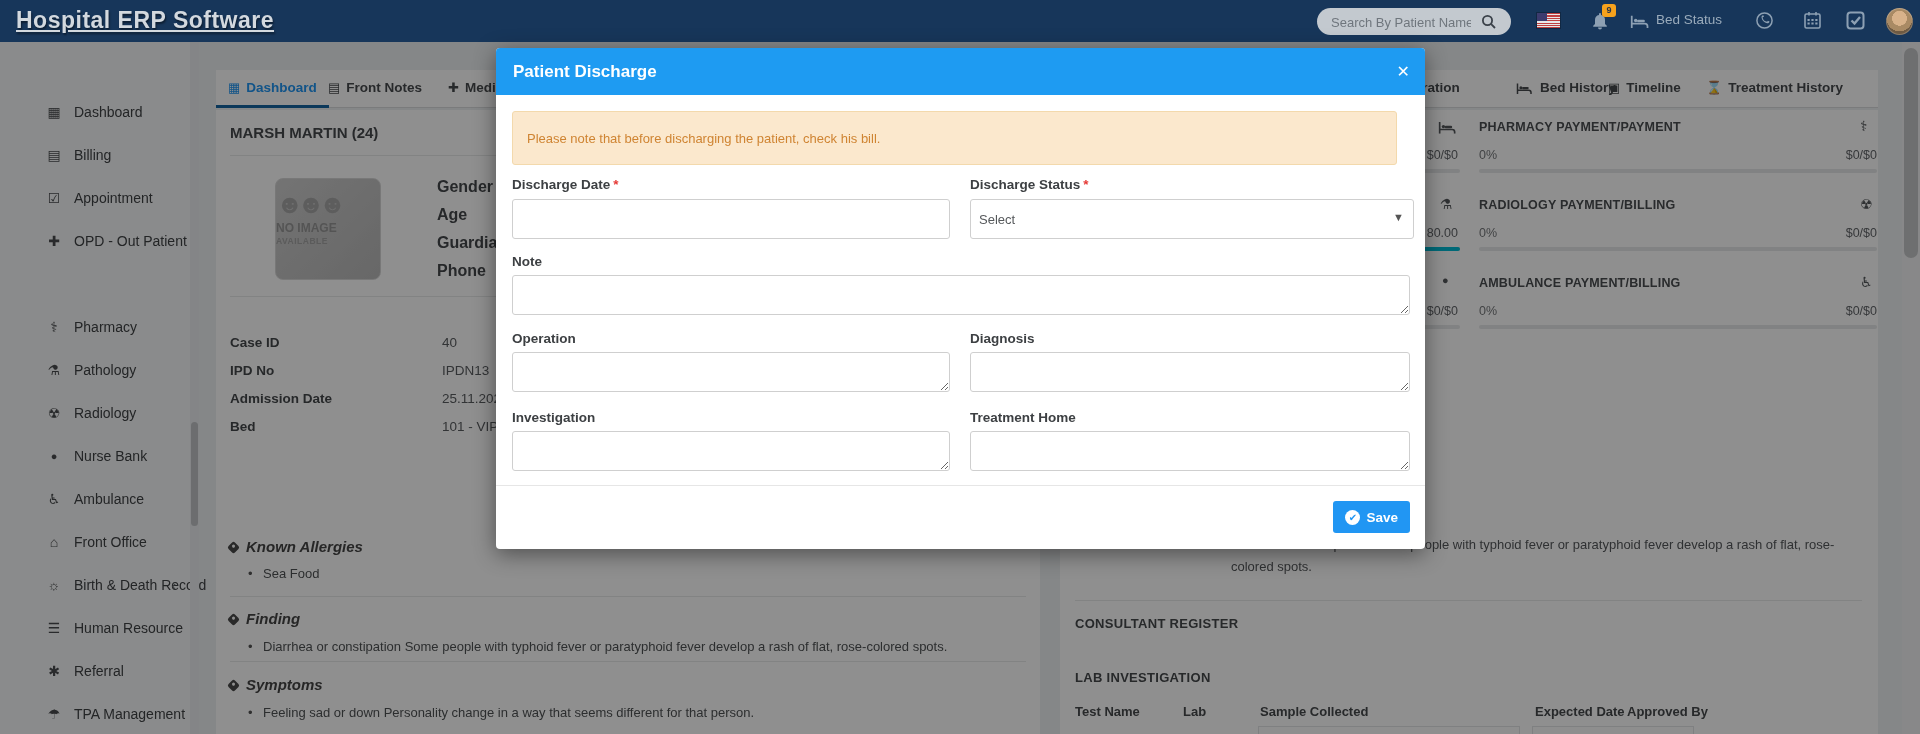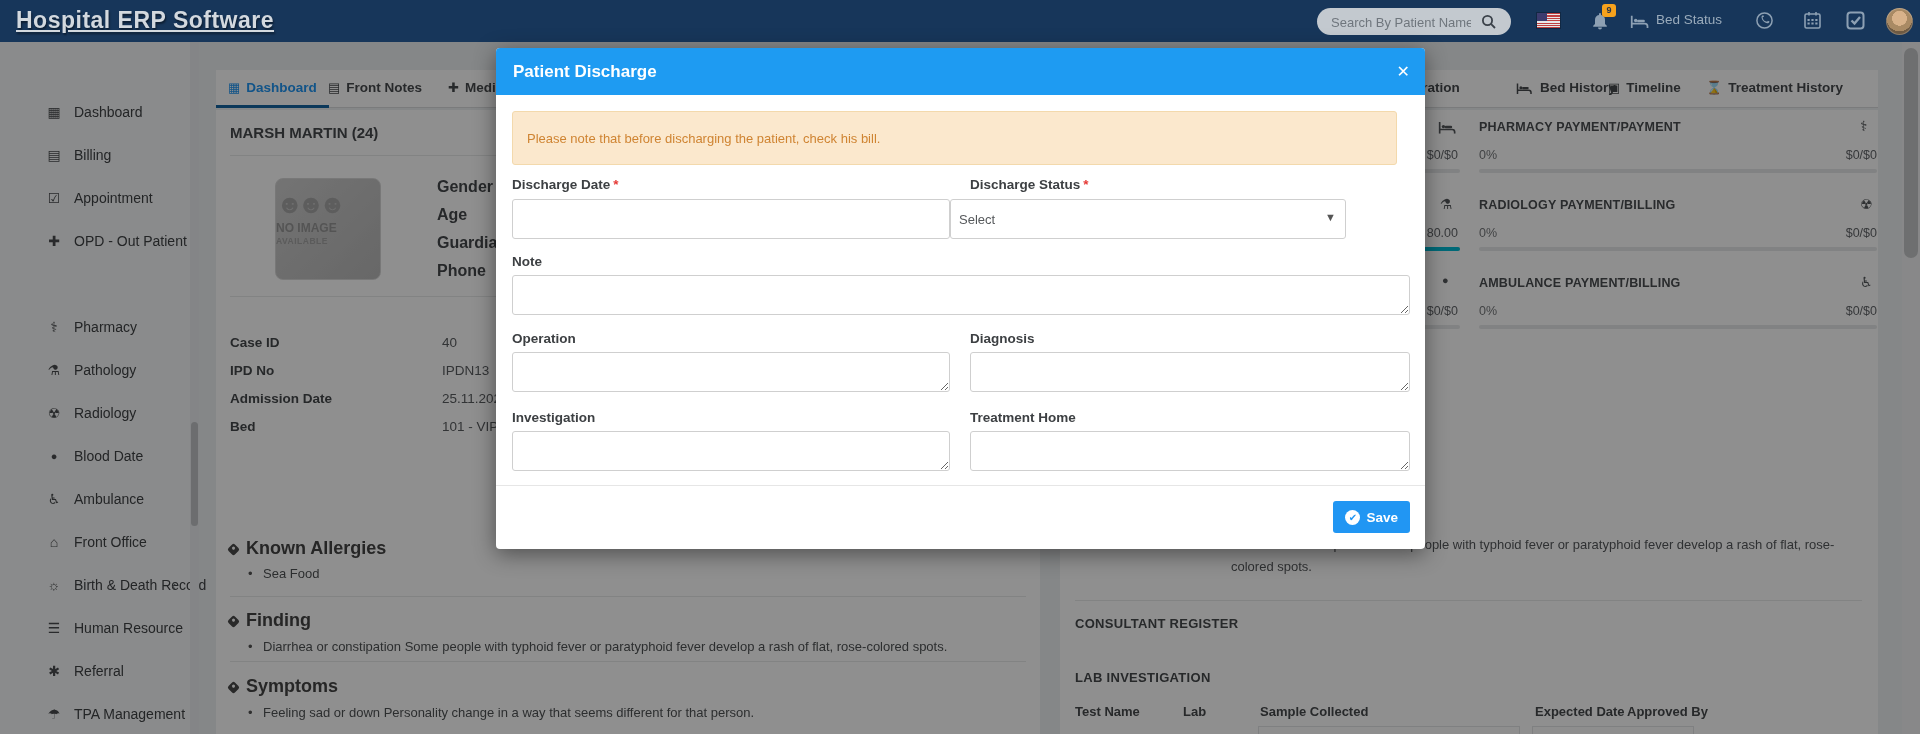--- a/index.html
+++ b/index.html
@@ -47,21 +47,21 @@
   .hr{position:absolute;left:14px;right:14px;border-top:1px solid #e8e9ea;}
   #pname{position:absolute;left:14px;top:14px;font-size:15px;font-weight:bold;color:#474a4d;}
   #photo{position:absolute;left:52px;top:68px;width:104px;height:100px;border-radius:8px;
          background:linear-gradient(135deg,#cfcfcf 0%,#c3c3c3 50%,#b9b9b9 100%);border:1px solid #d6d6d6;margin-left:7px;}
   #photo .ppl{font-size:26px;color:#a7a7a7;line-height:30px;margin-top:10px;letter-spacing:-6px;}
   #photo .ni1{font-size:12px;font-weight:bold;color:#969696;margin-top:2px;}
   #photo .ni2{font-size:8.5px;font-weight:bold;color:#a2a2a2;margin-top:1px;letter-spacing:.5px;}
   .infolabel{position:absolute;left:221px;font-size:16px;font-weight:bold;color:#45484b;white-space:nowrap;}
   .drow-l{position:absolute;left:14px;font-size:13.5px;font-weight:bold;color:#45484b;}
   .drow-v{position:absolute;left:226px;font-size:13.5px;color:#5a5d60;}
-  .sechead{position:absolute;left:13px;font-size:18px;font-weight:bold;color:#454545;white-space:nowrap;}
+  .sechead{position:absolute;left:13px;font-size:15px;font-weight:bold;color:#454545;white-space:nowrap;font-style:italic;}
   .tagico{display:inline-block;width:9px;height:9px;background:#4a4a4a;border-radius:2px;transform:rotate(45deg);
           margin-right:8px;position:relative;top:0px;}
   .tagico i{position:absolute;left:2px;top:2px;width:3px;height:3px;background:#fff;border-radius:50%;}
   .bullet{position:absolute;font-size:13px;color:#4f5254;white-space:nowrap;}
   .bullet:before{content:'•';position:absolute;left:-15px;color:#555;}
   
   .payttl{position:absolute;font-size:12.5px;font-weight:bold;color:#4a4d50;letter-spacing:.2px;white-space:nowrap;}
   .paypct{position:absolute;font-size:12.5px;color:#75787b;}
   .payval{position:absolute;font-size:12.5px;color:#63666a;text-align:right;}
   .payico{position:absolute;font-size:14px;color:#55585b;}
@@ -180,21 +180,21 @@
     <div class="snav" style="top:307px">
         <span class="sico">⚗</span>
         <span class="slab">Pathology</span>
       </div>
     <div class="snav" style="top:350px">
         <span class="sico">☢</span>
         <span class="slab">Radiology</span>
       </div>
     <div class="snav" style="top:393px">
         <span class="sico" style="font-size:11px">●</span>
-        <span class="slab">Blood Date</span>
+        <span class="slab">Nurse Bank</span>
       </div>
     <div class="snav" style="top:436px">
         <span class="sico">♿</span>
         <span class="slab">Ambulance</span>
       </div>
     <div class="snav" style="top:479px">
         <span class="sico">⌂</span>
         <span class="slab">Front Office</span>
       </div>
     <div class="snav" style="top:522px">
@@ -346,21 +346,21 @@
     <div id="modalhead">
       <div id="modaltitle">Patient Discharge</div>
       <div id="modalclose">✕</div>
     </div>
 
     <div id="warnbox">Please note that before discharging the patient, check his bill.</div>
 
     <div class="flabel" style="left:16px;top:129px"><span>Discharge Date</span><span class="req">*</span></div>
     <div class="flabel" style="left:474px;top:129px"><span>Discharge Status</span><span class="req">*</span></div>
     <input class="finput" style="left: 16px; top: 151px; width: 438px; height: 40px;">
-    <div class="fselwrap" style="left:454px;top:151px;width:396px">
+    <div class="fselwrap" style="left:474px;top:151px;width:444px">
       <select>
         <option>Select</option>
       </select>
       <span class="caret">▼</span>
     </div>
 
     <div class="flabel" style="left:16px;top:206px">Note</div>
     <textarea class="ftext" style="left: 16px; top: 227px; width: 898px; height: 40px;"></textarea>
 
     <div class="flabel" style="left:16px;top:283px">Operation</div>

